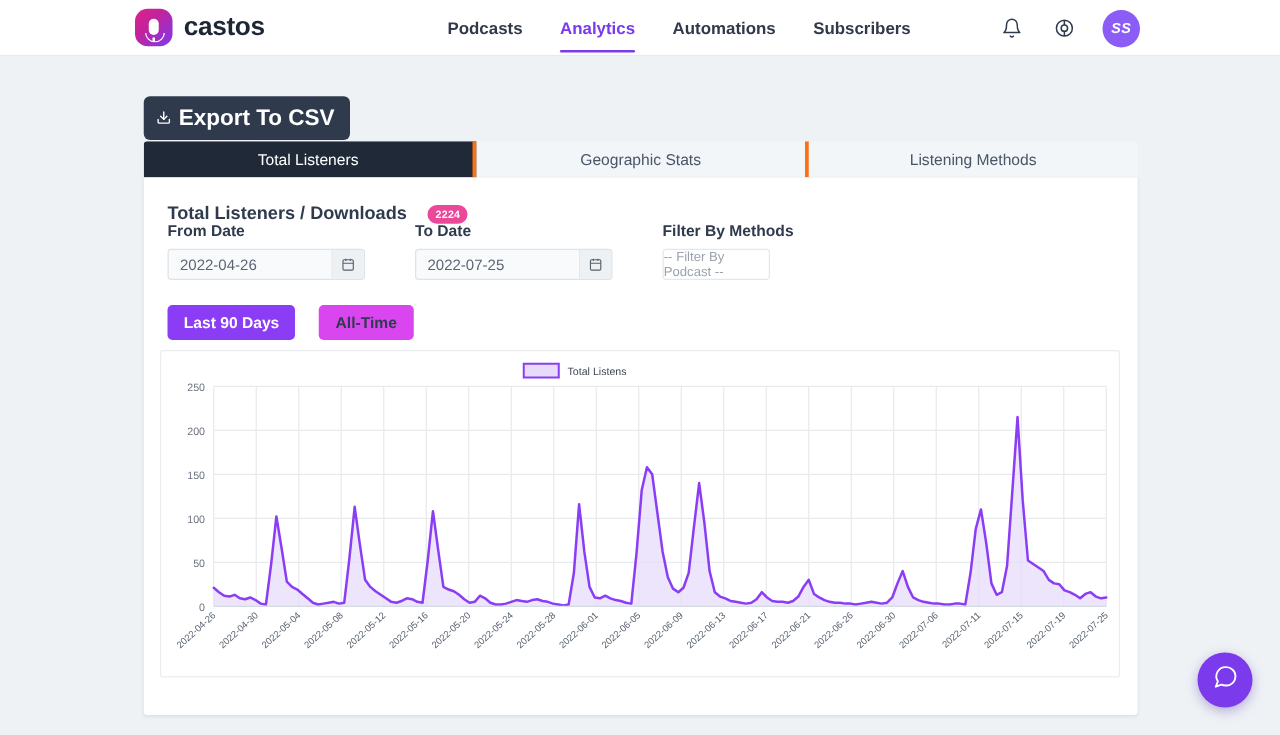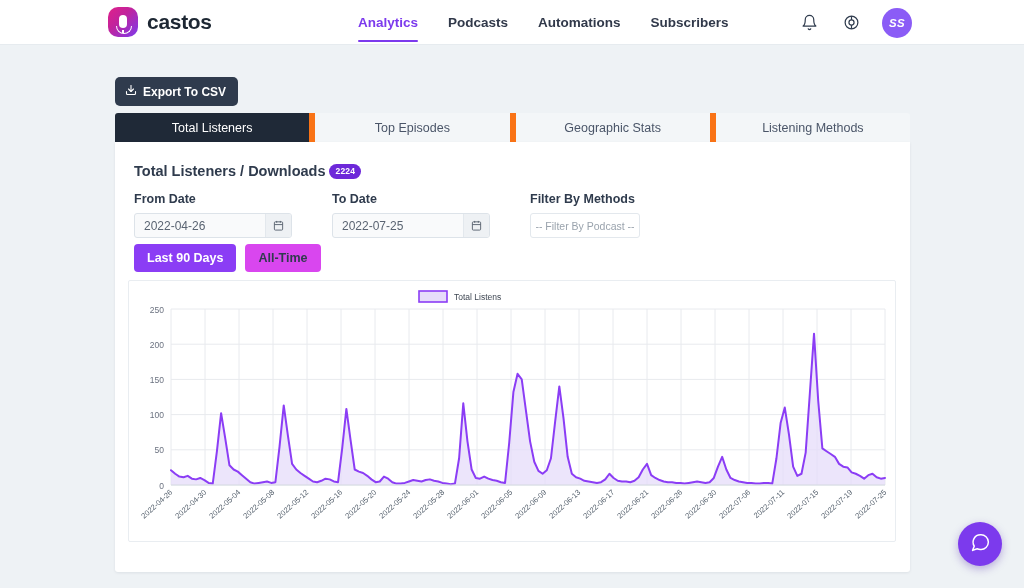--- a/index.html
+++ b/index.html
@@ -65,60 +65,60 @@
     width: 30px; height: 30px; border-radius: 50%;
     background: #8b5cf6; color: #fff; font-size: 11.5px; font-weight: bold;
     display: flex; align-items: center; justify-content: center;
     cursor: pointer; letter-spacing: 0.3px;
   }
 
   .export-btn {
     position: absolute; left: 115px; top: 77px;
     background: #2f3b4d; color: #ffffff;
     border: none; border-radius: 5px;
-    font-size: 12px; font-weight: bold;
+    font-size: 18px; font-weight: bold;
     padding: 7px 12px 7px 10px;
     display: flex; align-items: center; gap: 6px;
     cursor: pointer; font-family: "Liberation Sans", sans-serif;
   }
 
   .tabs {
     position: absolute; left: 115px; top: 113px;
     width: 795px; height: 29px;
     display: flex; background: #f3f6f8;
     border-radius: 3px 3px 0 0; overflow: hidden;
   }
   .tab {
     flex: 1; display: flex; align-items: center; justify-content: center;
     font-size: 12.5px; color: #4a5568; cursor: pointer;
-    border-right: 6px solid #f97316;
+    border-right: 3px solid #f97316;
   }
   .tab:last-child { border-right: none; }
   .tab.active { background: #1f2937; color: #ffffff; }
 
   .card {
     position: absolute; left: 115px; top: 142px;
     width: 795px; height: 430px;
     background: #ffffff; border-radius: 0 0 3px 3px;
     box-shadow: 0 1px 3px rgba(15,30,50,0.08);
   }
 
   .card-title {
     position: absolute; left: 19px; top: 21px;
     font-size: 14.5px; font-weight: bold; color: #2f3b4d;
-    display: flex; align-items: center; gap: 4px;
+    display: flex; align-items: center; gap: 17px;
   }
   .badge {
-    background: #6d28d9; color: #ffffff;
+    background: #ec4899; color: #ffffff;
     font-size: 8.5px; font-weight: bold;
     padding: 2.5px 6px; border-radius: 9px;
     letter-spacing: 0.2px;
   }
 
-  .filters { position: absolute; left: 19px; top: 50px;
+  .filters { position: absolute; left: 19px; top: 36px;
              display: flex; gap: 40px; }
   .field-label {
     font-size: 12.5px; font-weight: bold; color: #2f3b4d;
     margin-bottom: 7px;
   }
   .date-input {
     width: 158px; height: 25px;
     border: 1px solid #dde3e9; border-radius: 3px;
     background: #f9fafb;
     display: flex; align-items: center;
@@ -126,28 +126,28 @@
     padding-left: 9px; position: relative;
     cursor: pointer;
   }
   .date-input .cal-box {
     position: absolute; right: 0; top: 0; bottom: 0; width: 26px;
     background: #eef1f4; border-left: 1px solid #e3e8ed;
     display: flex; align-items: center; justify-content: center;
     border-radius: 0 2px 2px 0;
   }
   .select-input {
-    width: 110px; height: 25px;
+    width: 86px; height: 25px;
     border: 1px solid #e3e8ed; border-radius: 3px;
     background: #ffffff;
     display: flex; align-items: center; justify-content: center;
     font-size: 10.5px; color: #9aa3ad; cursor: pointer;
   }
 
-  .range-btns { position: absolute; left: 19px; top: 102px; display: flex; gap: 9px; }
+  .range-btns { position: absolute; left: 19px; top: 102px; display: flex; gap: 19px; }
   .range-btn {
     border: none; border-radius: 4px; cursor: pointer;
     font-size: 12.5px; font-weight: bold;
     padding: 7px 13px; font-family: "Liberation Sans", sans-serif;
   }
   .range-btn.primary { background: #8b3df5; color: #ffffff; }
   .range-btn.secondary { background: #d946ef; color: #2f3b4d; }
 
   .chart-box {
     position: absolute; left: 13px; top: 138px;
@@ -170,22 +170,22 @@
 <div class="navbar">
   <div class="brand">
     <div class="logo-mark">
       <div class="mic"></div>
         <div class="stem"></div>
     </div>
     <span class="brand-name">castos</span>
   </div>
 
   <div class="nav-links">
+    <div class="nav-link">Podcasts</div>
     <div class="nav-link active">Analytics</div>
-    <div class="nav-link">Podcasts</div>
     <div class="nav-link">Automations</div>
     <div class="nav-link">Subscribers</div>
   </div>
 
   <div class="nav-right">
     <div class="icon-btn">
       <svg width="17" height="17" viewBox="0 0 24 24" fill="none" stroke="#2f3b4d" stroke-width="1.7" stroke-linecap="round" stroke-linejoin="round">
         <path d="M18 8A6 6 0 0 0 6 8c0 7-3 9-3 9h18s-3-2-3-9"></path>
         <path d="M13.7 21a2 2 0 0 1-3.4 0"></path>
       </svg>
@@ -208,21 +208,20 @@
       <path d="M21 15v4a2 2 0 0 1-2 2H5a2 2 0 0 1-2-2v-4"></path>
       <polyline points="7 10 12 15 17 10"></polyline>
       <line x1="12" y1="15" x2="12" y2="3"></line>
     </svg>
   </span>
   <span>Export To CSV</span>
 </button>
 
 <div class="tabs">
   <div class="tab active">Total Listeners</div>
-  <div class="tab">Top Episodes</div>
   <div class="tab">Geographic Stats</div>
   <div class="tab">Listening Methods</div>
 </div>
 
 <div class="card">
 
   <div class="card-title">
     <span>Total Listeners / Downloads</span>
     <span class="badge">2224</span>
   </div>

